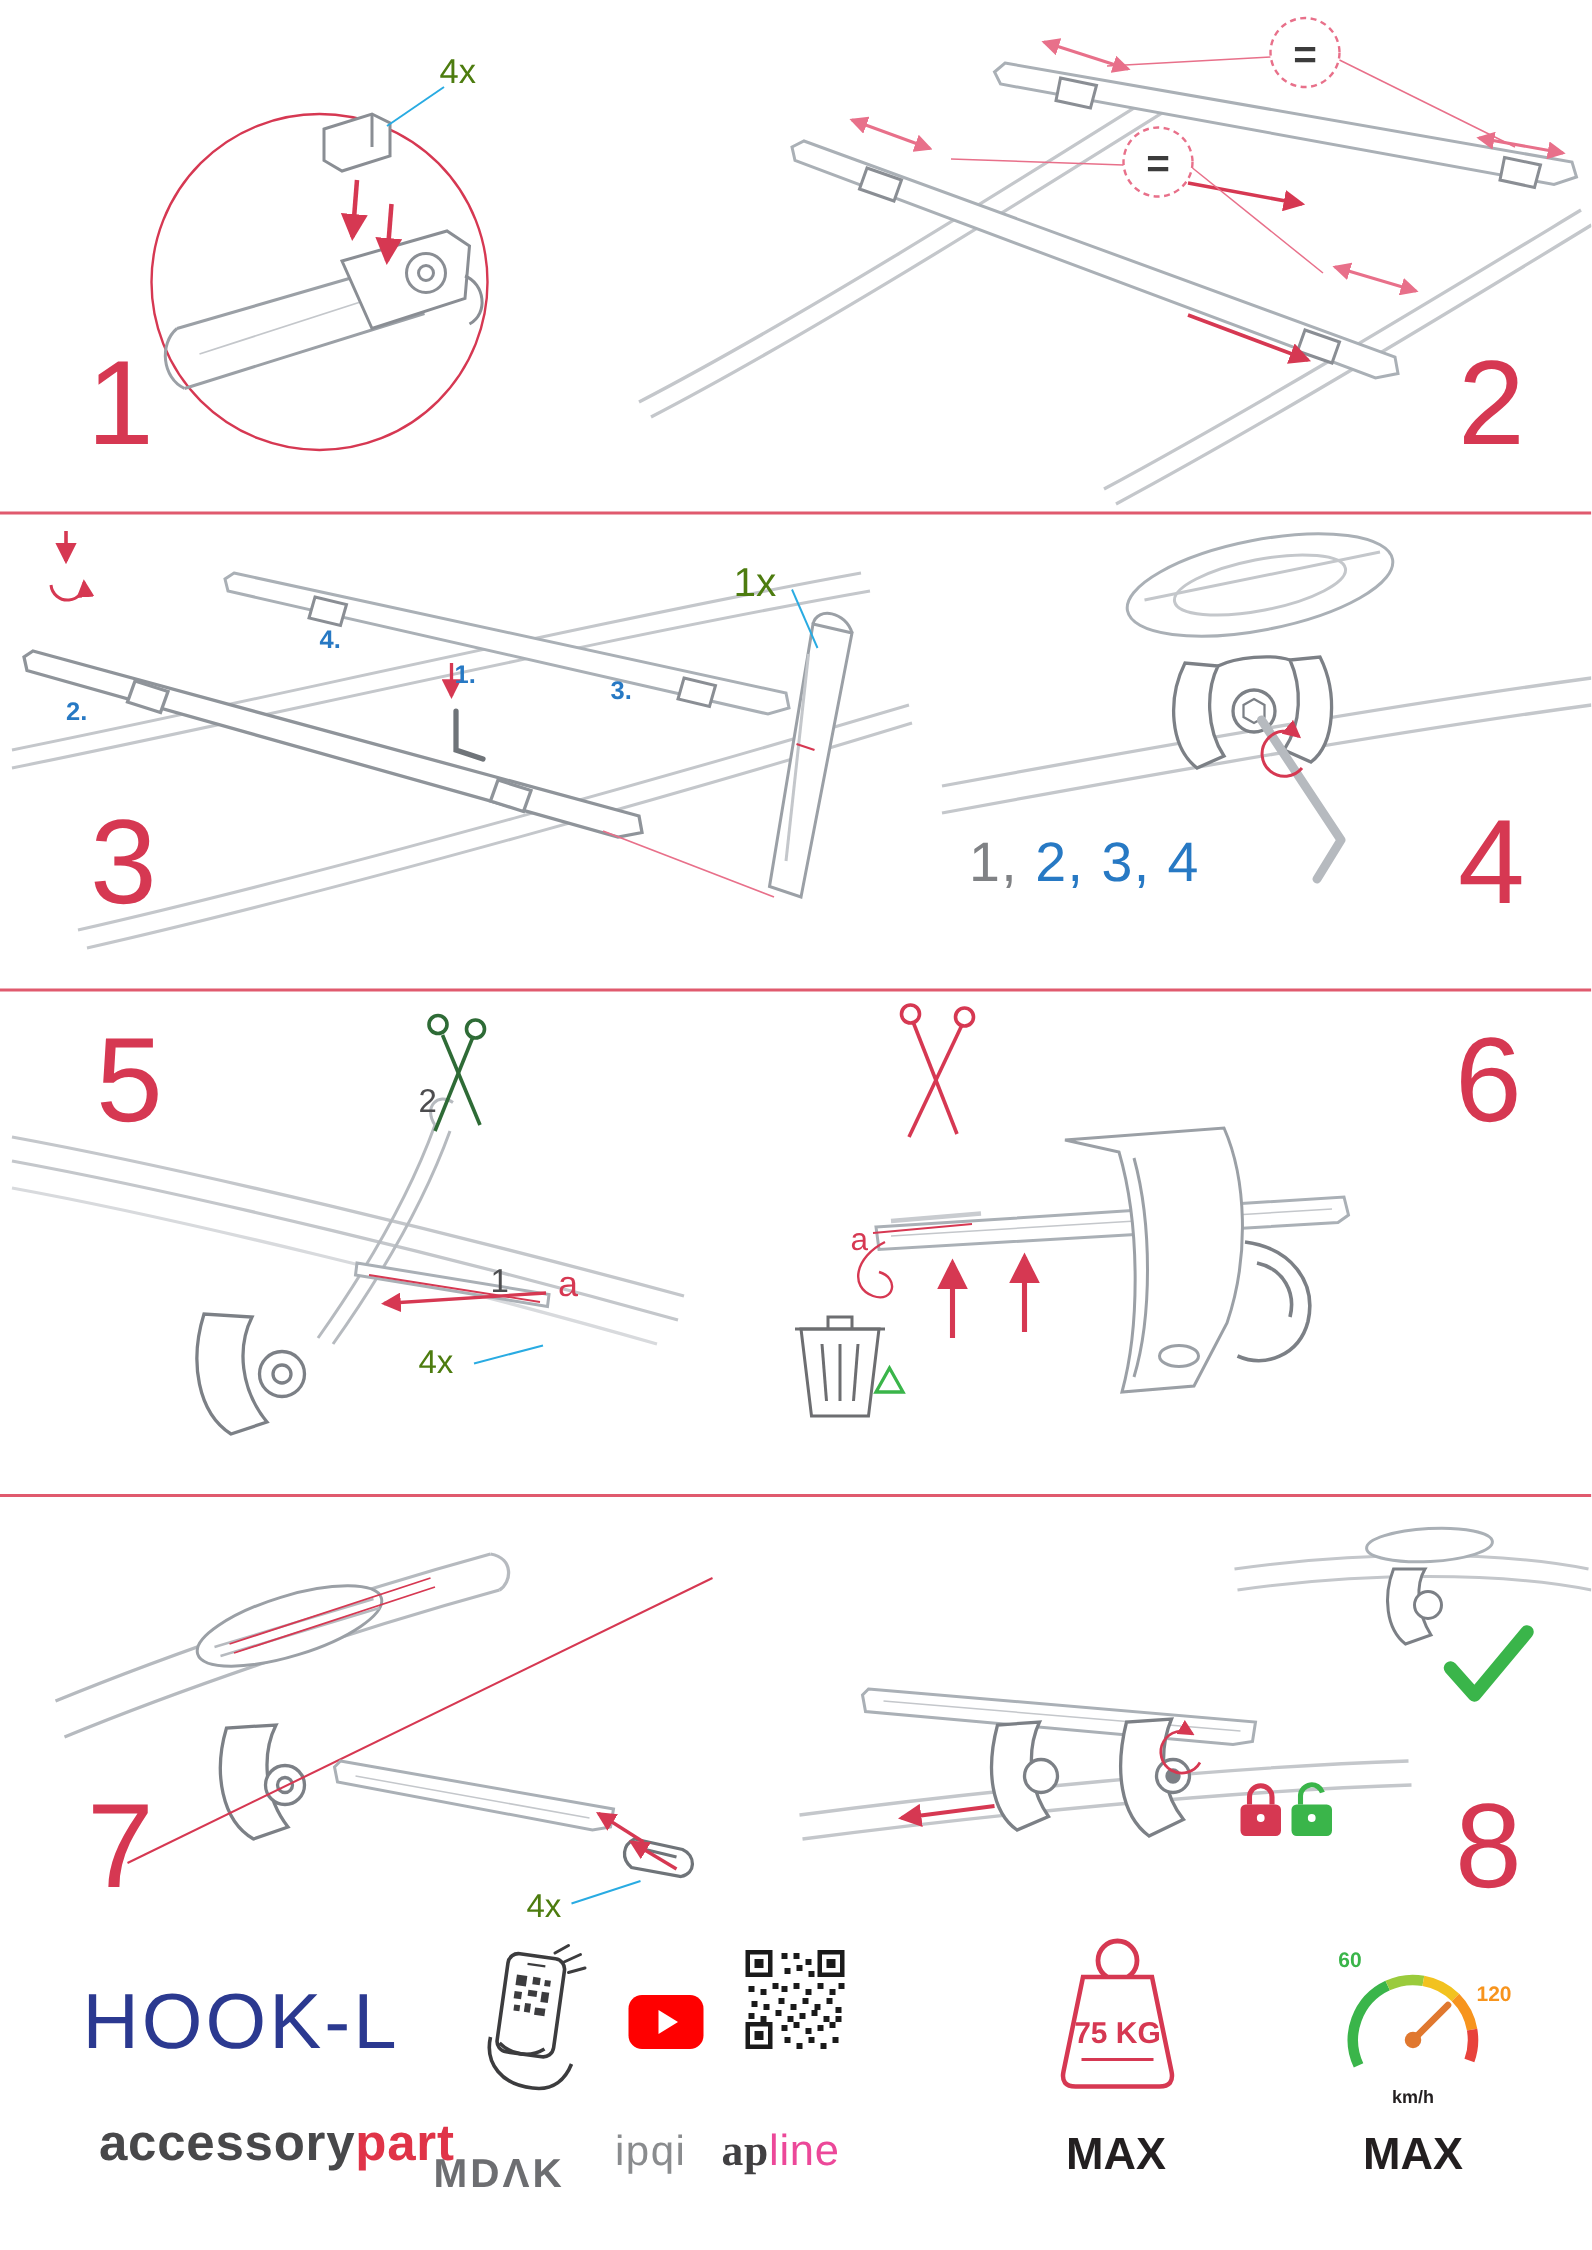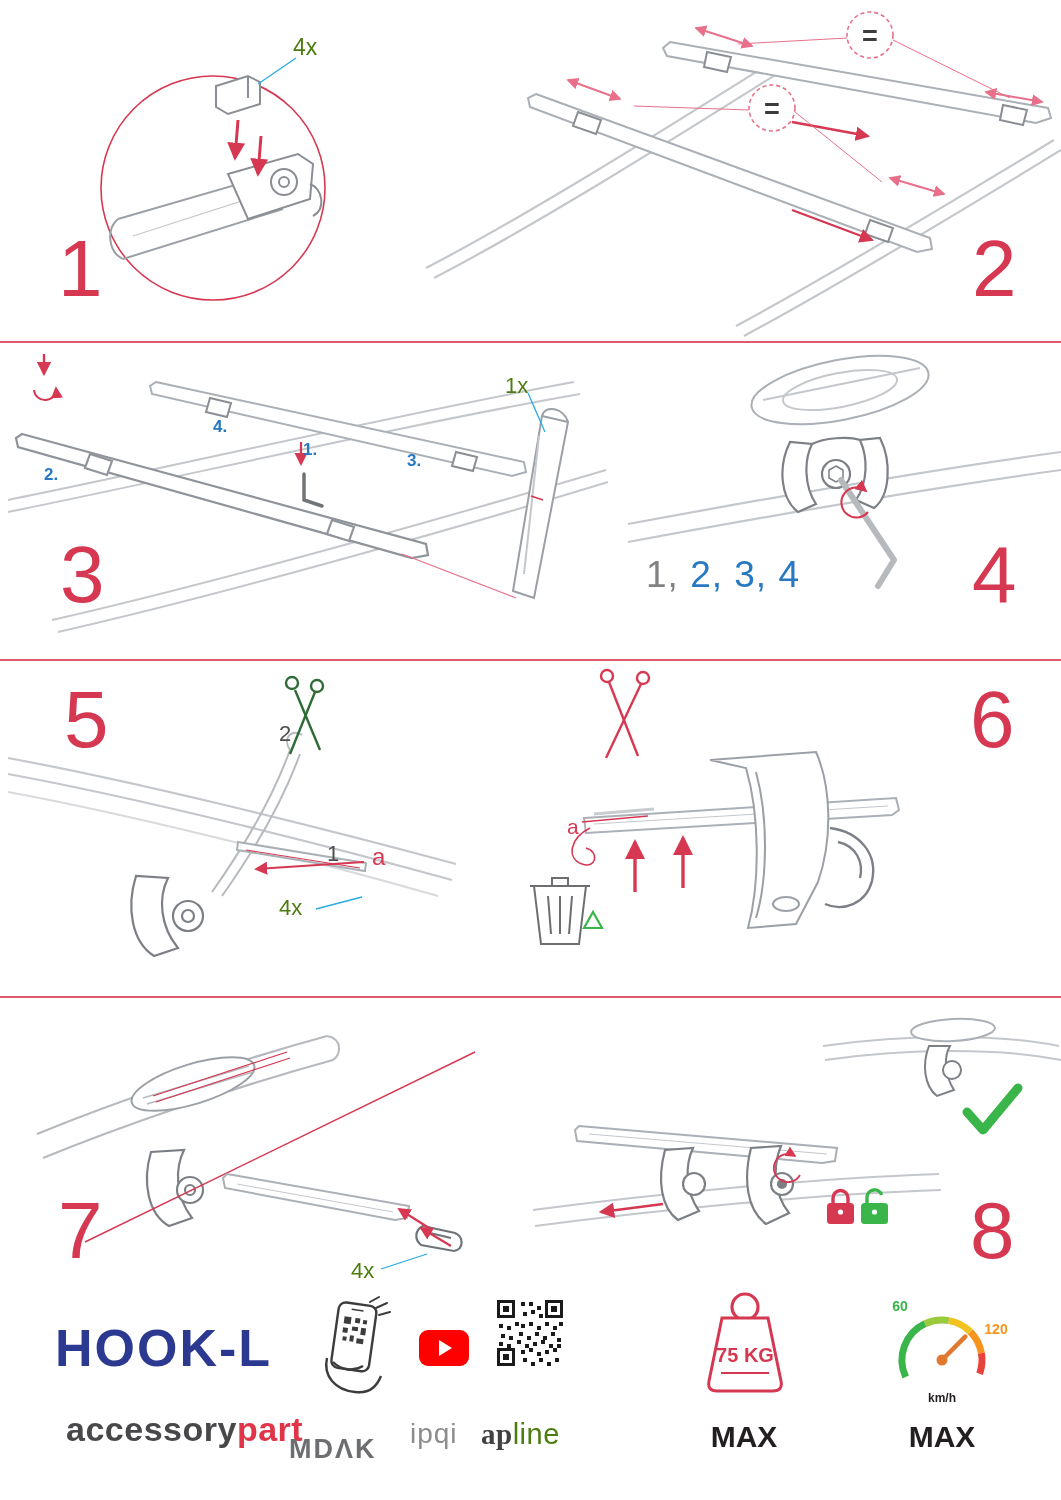--- a/index.html
+++ b/index.html
@@ -17,29 +17,29 @@
   }
   .lbl { position:absolute; line-height:1; white-space:nowrap; }
   .cyan { color:#4d7c0f; font-weight:500; }
   .blue { color:#2779c4; font-weight:700; }
   .dark { color:#4d4d4f; font-weight:500; }
   .red  { color:#d63852; font-weight:500; }
   .eq   { color:#3c3c3c; font-weight:700; font-size:27px; width:22px; text-align:center; }
   .seq  { font-size:37px; font-weight:500; letter-spacing:1px; }
   .seq .g { color:#808285; }
   .seq .b { color:#2779c4; }
-  .product { font-size:52px; font-weight:700; color:#2b3990; letter-spacing:2px; }
+  .product { font-size:52px; font-weight:400; color:#2b3990; letter-spacing:2px; }
   .brandline { font-size:34px; font-weight:600; letter-spacing:0.5px; }
   .brandline .bk { color:#48484a; }
   .brandline .rd { color:#e03448; }
   .logo-mdak { font-size:27px; font-weight:700; color:#6d6e71; letter-spacing:2px; }
   .logo-ipqi { font-size:28px; font-weight:400; color:#8a8c8e; letter-spacing:1px; }
   .logo-apline { font-size:29px; font-weight:700; letter-spacing:0.5px; }
   .logo-apline .bk { color:#414042;font-family:Liberation Serif, serif; }
-  .logo-apline .rd { color:#4d7c0f; font-weight:500; }
+  .logo-apline .rd { color:#ec4899; font-weight:500; }
   .maxlbl { position:absolute; width:92px; text-align:center; font-size:30px; font-weight:700; color:#231f20; }
   svg { position:absolute; overflow:visible; }
 </style>
 </head>
 <body>
 
 <div class="page">
 
   <div class="divider" style="top:341px"></div>
   <div class="divider" style="top:659px"></div>
@@ -166,21 +166,21 @@
       <path d="M531 88 L516 226" fill="none" stroke="#c4c7cb"></path>
       <path d="M523 148 L535 152" stroke="#d63852" stroke-width="1.5"></path>
     </g>
     <path d="M394 206 L508 250" stroke="#e8708a" stroke-width="1.2" fill="none"></path>
     <path d="M520 45 L537 84" stroke="#29abe2" stroke-width="1.3" fill="none"></path>
   </svg>
   <span class="lbl blue" style="left:303px;top:441px;font-size:17px">1.</span>
   <span class="lbl blue" style="left:44px;top:466px;font-size:17px">2.</span>
   <span class="lbl blue" style="left:407px;top:452px;font-size:17px">3.</span>
   <span class="lbl blue" style="left:213px;top:418px;font-size:17px">4.</span>
-  <span class="lbl cyan" style="left:505px;top:375px;font-size:22px">1x</span>
+  <span class="lbl cyan" style="left:489px;top:375px;font-size:27px">1x</span>
 
   <svg style="left:628px;top:348px" width="433" height="306" viewBox="0 0 433 306">
     <defs>
       <marker id="r4" viewBox="0 0 10 10" refX="8.5" refY="5" markerWidth="6" markerHeight="6" orient="auto-start-reverse">
           <path d="M0 0L10 5L0 10Z" fill="#d63852"></path>
         </marker>
     </defs>
     <g fill="none" stroke="#c4c7cb" stroke-width="2.2">
       <path d="M0 176 C130 152,300 122,433 104"></path>
       <path d="M0 194 C130 170,300 140,433 122"></path>

